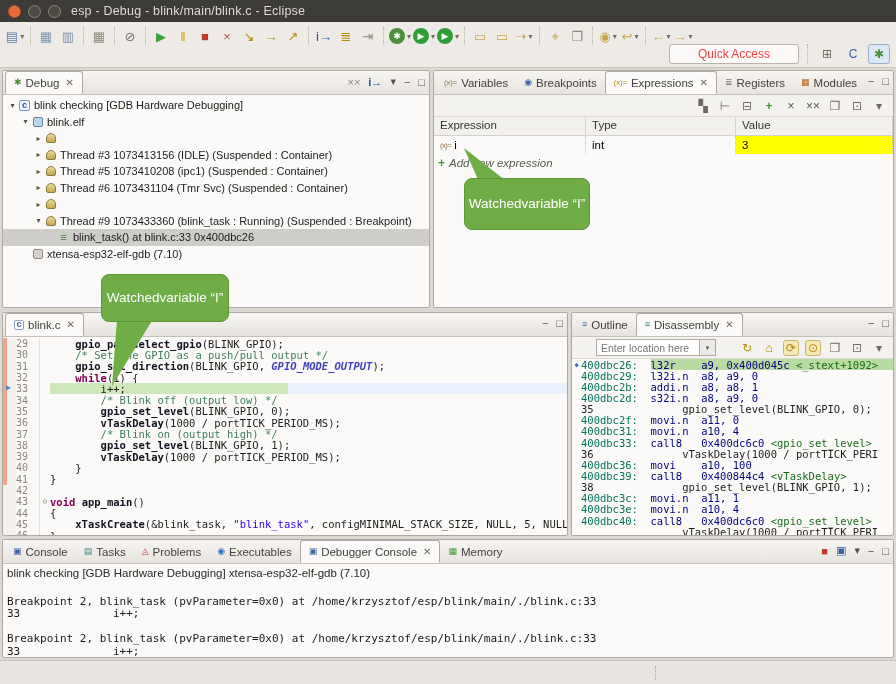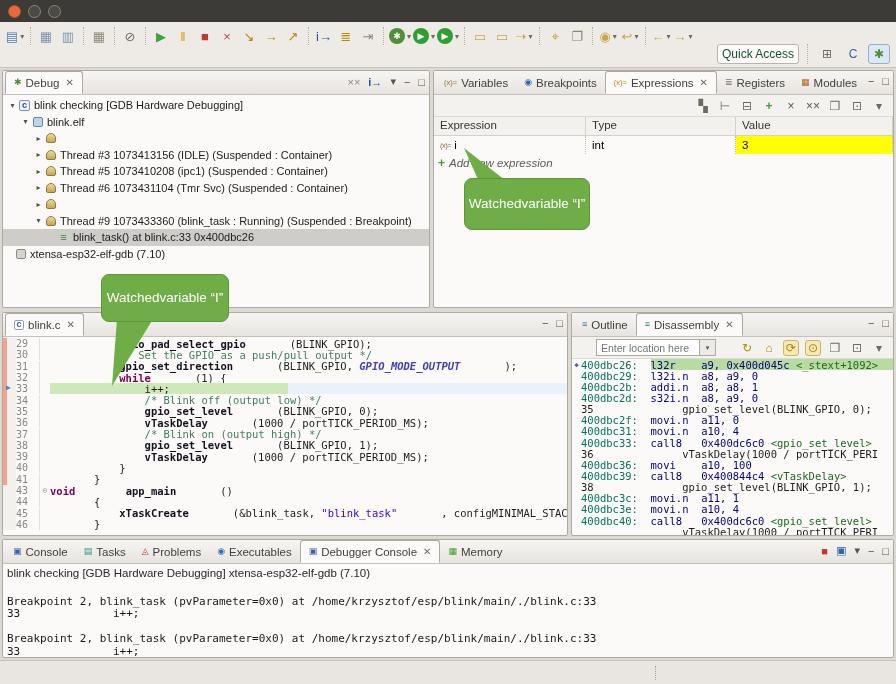--- a/index.html
+++ b/index.html
@@ -17,22 +17,22 @@
   .toolbar { position:relative; height:46px; background:#eeebe7; border-bottom:1px solid #c8c4bd; }
   .tb-row { position:absolute; top:3px; left:4px; display:flex; align-items:center; height:22px; }
   .tb-icon { display:inline-flex; align-items:center; justify-content:center; min-width:20px; height:20px;
     margin:0 1px; border-radius:3px; font-size:13px; cursor:default; }
   .tb-glyph { line-height:1; }
   .tb-caret { font-size:8px; color:#6f6a60; margin-left:2px; }
   .tb-sep { width:1px; height:18px; margin:0 4px; border-left:1px dotted #b3aea6; }
   .tb-circle { width:16px; height:16px; border-radius:50%; display:inline-flex; align-items:center;
     justify-content:center; color:#fff; font-size:9px; }
   .qa-row { position:absolute; top:22px; right:6px; display:flex; align-items:center; gap:8px; }
-  .quick-access { background:#fbfaf8; border:1px solid #b8b4ad; border-radius:3px; padding:2px 4px;
-    font-size:12px; color:#14532d; }
+  .quick-access { background:#fbfaf8; border:1px solid #b8b4ad; border-radius:3px; padding:2px 28px;
+    font-size:12px; color:#ef4444; }
   .persp-sep { width:1px; height:20px; border-left:1px dotted #b3aea6; }
   .persp-bar { display:flex; align-items:center; gap:4px; }
   .persp-btn { width:22px; height:20px; display:inline-flex; align-items:center; justify-content:center;
     font-size:12px; border-radius:3px; }
   .persp-btn.active { background:#dce8f4; border:1px solid #94b0cc; }
 
   
   .workbench { position:relative; }
   .panel { position:absolute; background:#fbfaf8; border:1px solid #aeaaa3; border-radius:2px;
     display:flex; flex-direction:column; overflow:hidden; }
@@ -85,21 +85,21 @@
   .code-line { display:flex; height:11.3px; align-items:center;
     font-family:"DejaVu Sans Mono","Liberation Mono",monospace; font-size:10.5px; white-space:pre; }
   .code-ann { width:13px; flex:none; height:100%; position:relative; background:#f3f1ee; }
   .code-ann.diff::before { content:""; position:absolute; left:0; top:0; bottom:0; width:4px; background:#f0a38d; }
   .bp { position:absolute; left:3px; top:0; font-size:8px; color:#4f7fd0; }
   .code-num { width:24px; flex:none; text-align:right; color:#8a8781; padding-right:16px;
     background:#fbfaf8; border-right:1px solid #e3e0da; font-size:10px; }
   .fold-col { width:10px; flex:none; text-align:center; color:#9a968e; font-size:8px; }
   .code-text { flex:1; color:#1e1d1b; height:100%; display:flex; align-items:center; }
   .code-line.current .code-text { background:linear-gradient(to right,#cfe8ba 0 46%,#e9f1fb 46%); }
-  .sg-plain { color:#1e1d1b;margin-left:44px; } .sg-fn { color:#14121f; font-weight:bold; }
+  .sg-plain { color:#1e1d1b; } .sg-fn { color:#14121f; font-weight:bold; }
   .sg-kw { color:#7f0055; font-weight:bold; } .sg-cmt { color:#3f7f5f; }
   .sg-macro { color:#3f3fbf; font-style:italic; font-weight:bold; } .sg-str { color:#2a00ff; }
 
   
   .loc-input { display:flex; align-items:flex-start; margin-right:auto; margin-left:18px;border-radius:8px; }
   .loc-input input { width:104px; height:17px; border:1px solid #aeaaa3; font-size:10.5px; padding:0 4px;
     color:#6d6a64; background:#fff; font-family:"Liberation Sans",sans-serif; }
   .loc-drop { width:16px; height:17px; border:1px solid #aeaaa3; border-left:none; background:#eceae6;
     display:inline-flex; align-items:center; justify-content:center; font-size:7px; color:#55524c; }
   .vt-toggle { background:#f5e9b8; border:1px solid #c8b46a; border-radius:3px; }
@@ -132,20 +132,21 @@
 </style>
 </head>
 <body>
 
 <div class="titlebar">
   <div class="winbtns">
     <span class="winbtn close"></span>
     <span class="winbtn"></span>
     <span class="winbtn"></span>
   </div>
+  <span class="title-text">esp - Debug - blink/main/blink.c - Eclipse</span>
 </div>
 
 <div class="toolbar">
   <div class="tb-row">
       <span class="tb-icon">
         <span class="tb-glyph" style="color: rgb(93, 127, 174);">▤</span>
         <span class="tb-caret">▾</span>
       </span>
       <span class="tb-sep"></span>
       <span class="tb-icon">
@@ -327,21 +328,21 @@
           </span>
           <span>Thread #9 1073433360 (blink_task : Running) (Suspended : Breakpoint)</span>
         </div>
         <div class="tree-row selected" style="padding-left: 43px;">
           <span class="tw-arrow"></span>
           <span class="tw-icon">
             <span class="ic-frame">≡</span>
           </span>
           <span>blink_task() at blink.c:33 0x400dbc26</span>
         </div>
-        <div class="tree-row" style="">
+        <div class="tree-row" style="padding-left: 17px;">
           <span class="tw-arrow"></span>
           <span class="tw-icon">
             <span class="ic-gdb"></span>
           </span>
           <span>xtensa-esp32-elf-gdb (7.10)</span>
         </div>
       </div>
   </div>
 
   <div class="panel" style="left:433px; top:2px; width:461px; height:238px;">
@@ -425,20 +426,21 @@
         <div class="code-line"><span class="code-ann diff"></span><span class="code-num">32</span><span class="fold-col"></span><span class="code-text"><span class="sg-plain">    </span><span class="sg-kw">while</span><span class="sg-plain">(1) {</span></span></div>
         <div class="code-line current"><span class="code-ann diff"><span class="bp">▶</span></span><span class="code-num">33</span><span class="fold-col"></span><span class="code-text"><span class="sg-plain">        i++;</span></span></div>
         <div class="code-line"><span class="code-ann diff"></span><span class="code-num">34</span><span class="fold-col"></span><span class="code-text"><span class="sg-plain">        </span><span class="sg-cmt">/* Blink off (output low) */</span></span></div>
         <div class="code-line"><span class="code-ann diff"></span><span class="code-num">35</span><span class="fold-col"></span><span class="code-text"><span class="sg-plain">        </span><span class="sg-fn">gpio_set_level</span><span class="sg-plain">(BLINK_GPIO, 0);</span></span></div>
         <div class="code-line"><span class="code-ann diff"></span><span class="code-num">36</span><span class="fold-col"></span><span class="code-text"><span class="sg-plain">        </span><span class="sg-fn">vTaskDelay</span><span class="sg-plain">(1000 / portTICK_PERIOD_MS);</span></span></div>
         <div class="code-line"><span class="code-ann diff"></span><span class="code-num">37</span><span class="fold-col"></span><span class="code-text"><span class="sg-plain">        </span><span class="sg-cmt">/* Blink on (output high) */</span></span></div>
         <div class="code-line"><span class="code-ann diff"></span><span class="code-num">38</span><span class="fold-col"></span><span class="code-text"><span class="sg-plain">        </span><span class="sg-fn">gpio_set_level</span><span class="sg-plain">(BLINK_GPIO, 1);</span></span></div>
         <div class="code-line"><span class="code-ann diff"></span><span class="code-num">39</span><span class="fold-col"></span><span class="code-text"><span class="sg-plain">        </span><span class="sg-fn">vTaskDelay</span><span class="sg-plain">(1000 / portTICK_PERIOD_MS);</span></span></div>
         <div class="code-line"><span class="code-ann diff"></span><span class="code-num">40</span><span class="fold-col"></span><span class="code-text"><span class="sg-plain">    }</span></span></div>
         <div class="code-line"><span class="code-ann diff"></span><span class="code-num">41</span><span class="fold-col"></span><span class="code-text"><span class="sg-plain">}</span></span></div>
+        <div class="code-line"><span class="code-ann"></span><span class="code-num">42</span><span class="fold-col"></span><span class="code-text"></span></div>
         <div class="code-line"><span class="code-ann"></span><span class="code-num">43</span><span class="fold-col">⊖</span><span class="code-text"><span class="sg-kw">void</span><span class="sg-plain"> </span><span class="sg-fn">app_main</span><span class="sg-plain">()</span></span></div>
         <div class="code-line"><span class="code-ann"></span><span class="code-num">44</span><span class="fold-col"></span><span class="code-text"><span class="sg-plain">{</span></span></div>
         <div class="code-line"><span class="code-ann"></span><span class="code-num">45</span><span class="fold-col"></span><span class="code-text"><span class="sg-plain">    </span><span class="sg-fn">xTaskCreate</span><span class="sg-plain">(&amp;blink_task, </span><span class="sg-str">"blink_task"</span><span class="sg-plain">, configMINIMAL_STACK_SIZE, NULL, 5, NULL);</span></span></div>
         <div class="code-line"><span class="code-ann"></span><span class="code-num">46</span><span class="fold-col"></span><span class="code-text"><span class="sg-plain">}</span></span></div>
       </div>
   </div>
 
   <div class="panel" style="left:571px; top:244px; width:323px; height:224px;">
     <div class="tabbar">
       <div class="tab">

